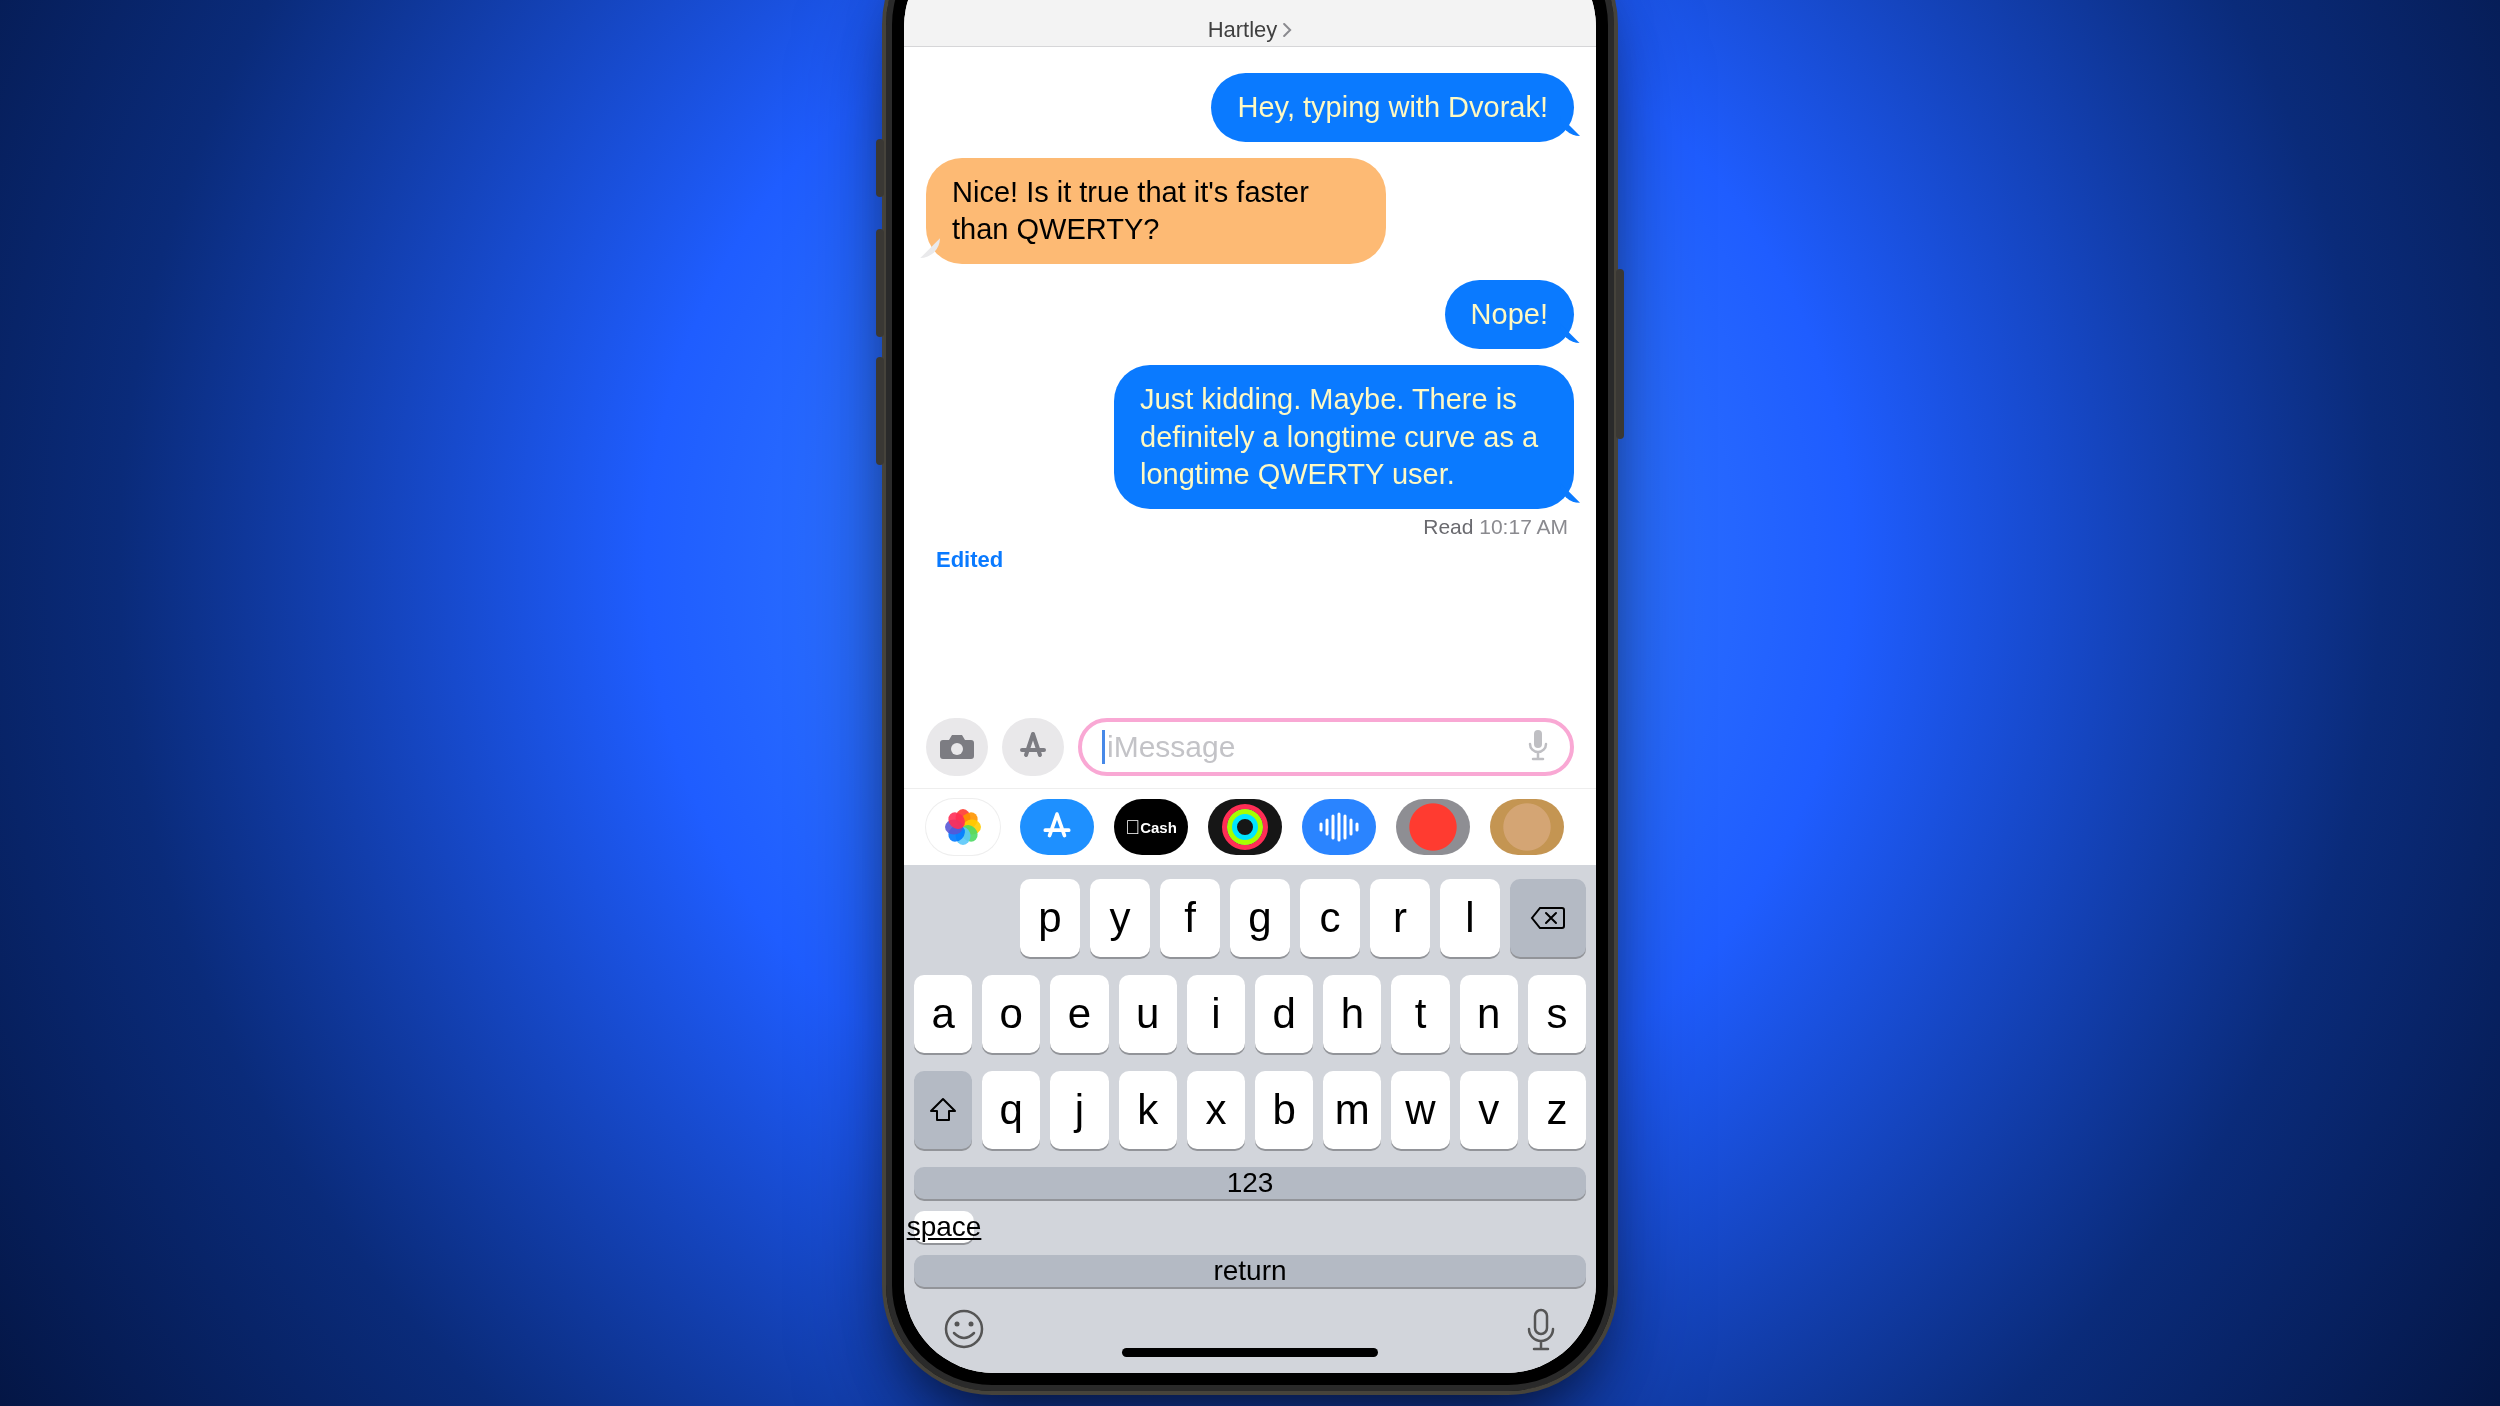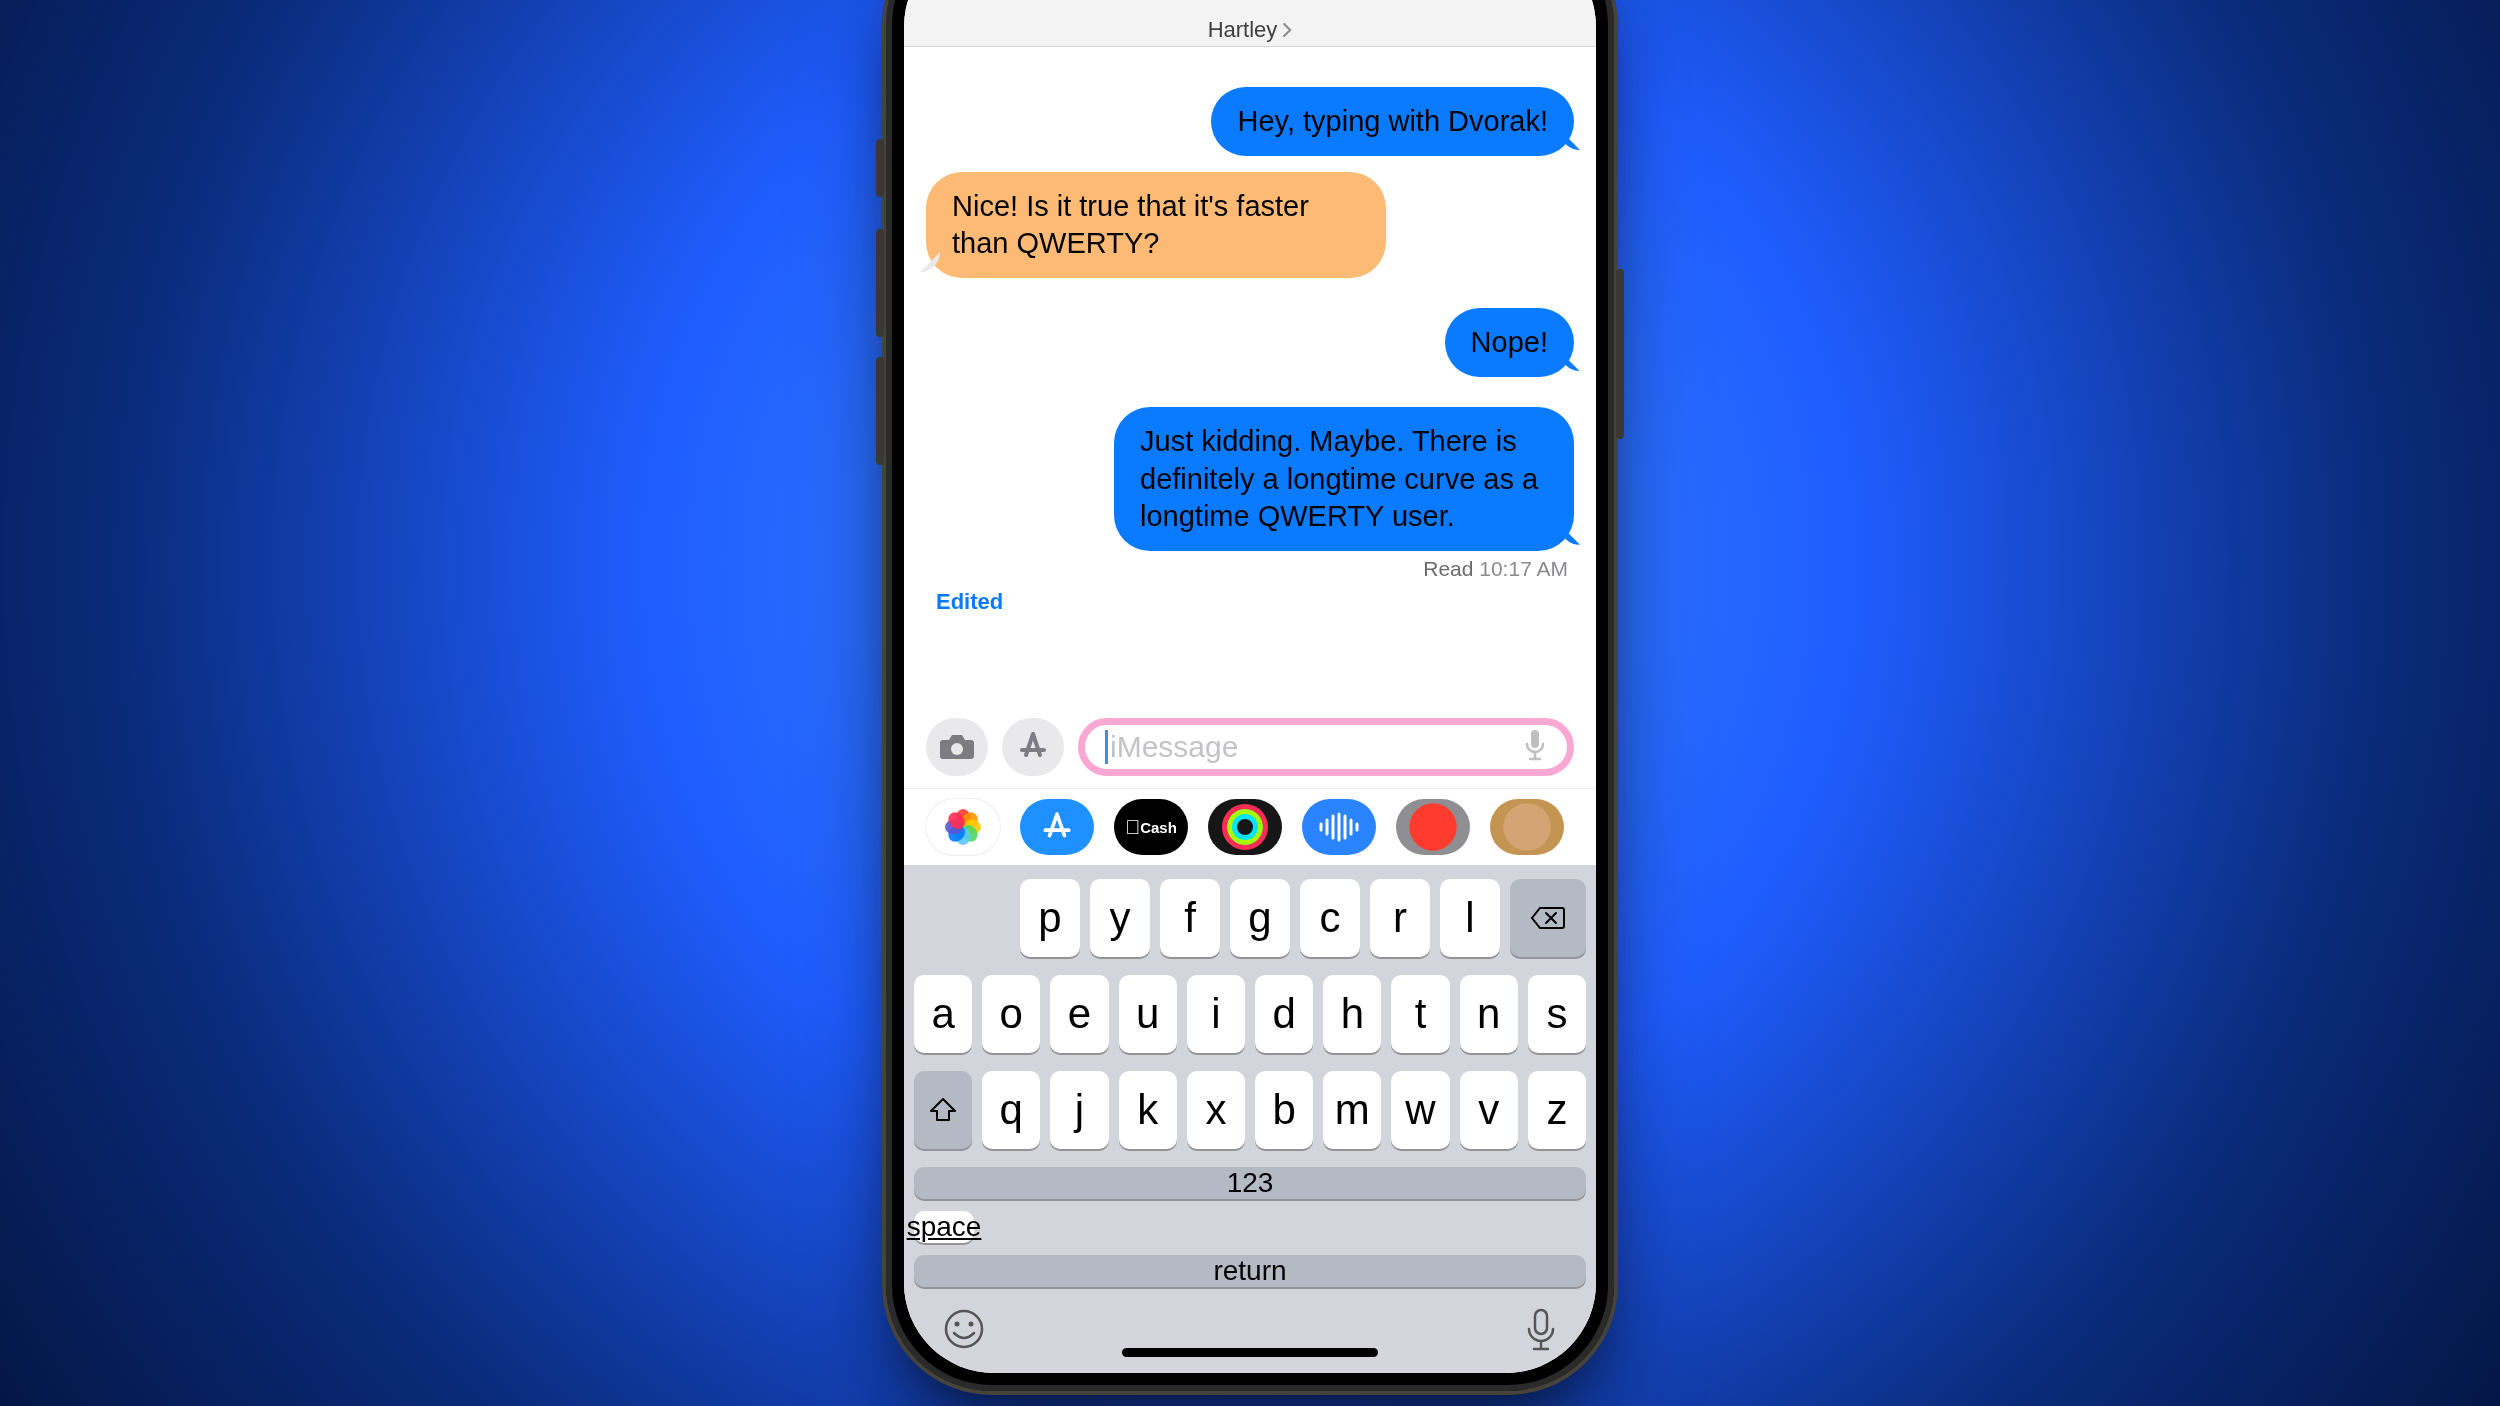--- a/index.html
+++ b/index.html
@@ -15,30 +15,30 @@
 .back { position:absolute; left:20px; top:20px; color:#0a7aff; }
 .facetime { position:absolute; right:28px; top:24px; color:#0a7aff; }
 .facetime svg { width:62px; height:42px; }
 .contact { position:absolute; left:50%; top:80px; transform:translateX(-50%); color:#404040; font-size:22px; display:flex; align-items:center; gap:4px; }
 .contact svg { width:11px; height:14px; }
 .thread { flex:1; background:#fff; padding:26px 22px 8px 22px; overflow:hidden; display:flex; flex-direction:column; gap:16px; }
 .row { display:flex; }
 .row.sent { justify-content:flex-end; }
 .row.recv { justify-content:flex-start; }
 .bubble { max-width:460px; padding:16px 26px; border-radius:36px; font-size:29px; line-height:1.28; position:relative; }
-.sent .bubble { background:#0a7aff; color:#000000;margin-top:14px; }
+.sent .bubble { background:#0a7aff; color:#fef9c3; }
 .recv .bubble { background:#fdba74; color:#000; }
 .sent .bubble::after { content:""; position:absolute; right:-6px; bottom:6px; width:20px; height:20px; background:#0a7aff; border-bottom-left-radius:30px; clip-path:polygon(0 0,100% 100%,0 100%); }
 .recv .bubble::after { content:""; position:absolute; left:-6px; bottom:6px; width:20px; height:20px; background:#e9e9eb; border-bottom-right-radius:30px; clip-path:polygon(100% 0,100% 100%,0 100%); }
 .receipt { font-size:21px; color:#8a8a8f; text-align:right; margin-top:-10px; padding-right:6px; }
 .receipt .bold { color:#6a6a6f; font-weight:500; }
 .edited { color:#0a7aff; font-size:22px; font-weight:700; margin-top:-8px; padding-left:10px; }
 .composer { display:flex; align-items:center; gap:14px; padding:10px 22px 12px 22px; background:#fff; flex-shrink:0; }
 .circbtn { width:62px; height:58px; border-radius:30px; background:#e9e8ea; display:flex; align-items:center; justify-content:center; color:#7c7c82; }
-.input-pill { flex:1; height:58px; border:7px solid #f9a8d4; border-radius:30px; display:flex; align-items:center; padding:0 20px; position:relative; }
+.input-pill { flex:1; height:58px; border:4px solid #f9a8d4; border-radius:30px; display:flex; align-items:center; padding:0 20px; position:relative; }
 .cursor { width:3px; height:34px; background:#4789e8; margin-right:2px; }
 .placeholder { color:#c3c3c7; font-size:30px; flex:1; }
 .mic-inline { color:#bfbfc3; }
 .appstrip { background:#fff; border-top:1px solid #eee; padding:10px 22px 10px 22px; display:flex; gap:20px; flex-shrink:0; }
 .app { width:74px; height:56px; border-radius:28px; display:flex; align-items:center; justify-content:center; font-size:15px; color:#fff; font-weight:600; }
 .app.photos { background:#fff; box-shadow:0 0 0 1px #eee; }
 .app.store { background:#1e90ff; }
 .app.cash { background:#000; color:#fff; }
 .app.fitness { background:#161616; position:relative; }
 .app.fitness::after { content:""; position:absolute; width:36px; height:36px; border-radius:50%; border:5px solid #ff2d55; box-shadow:inset 0 0 0 5px #a6ff00,inset 0 0 0 10px #00e5ff; }

